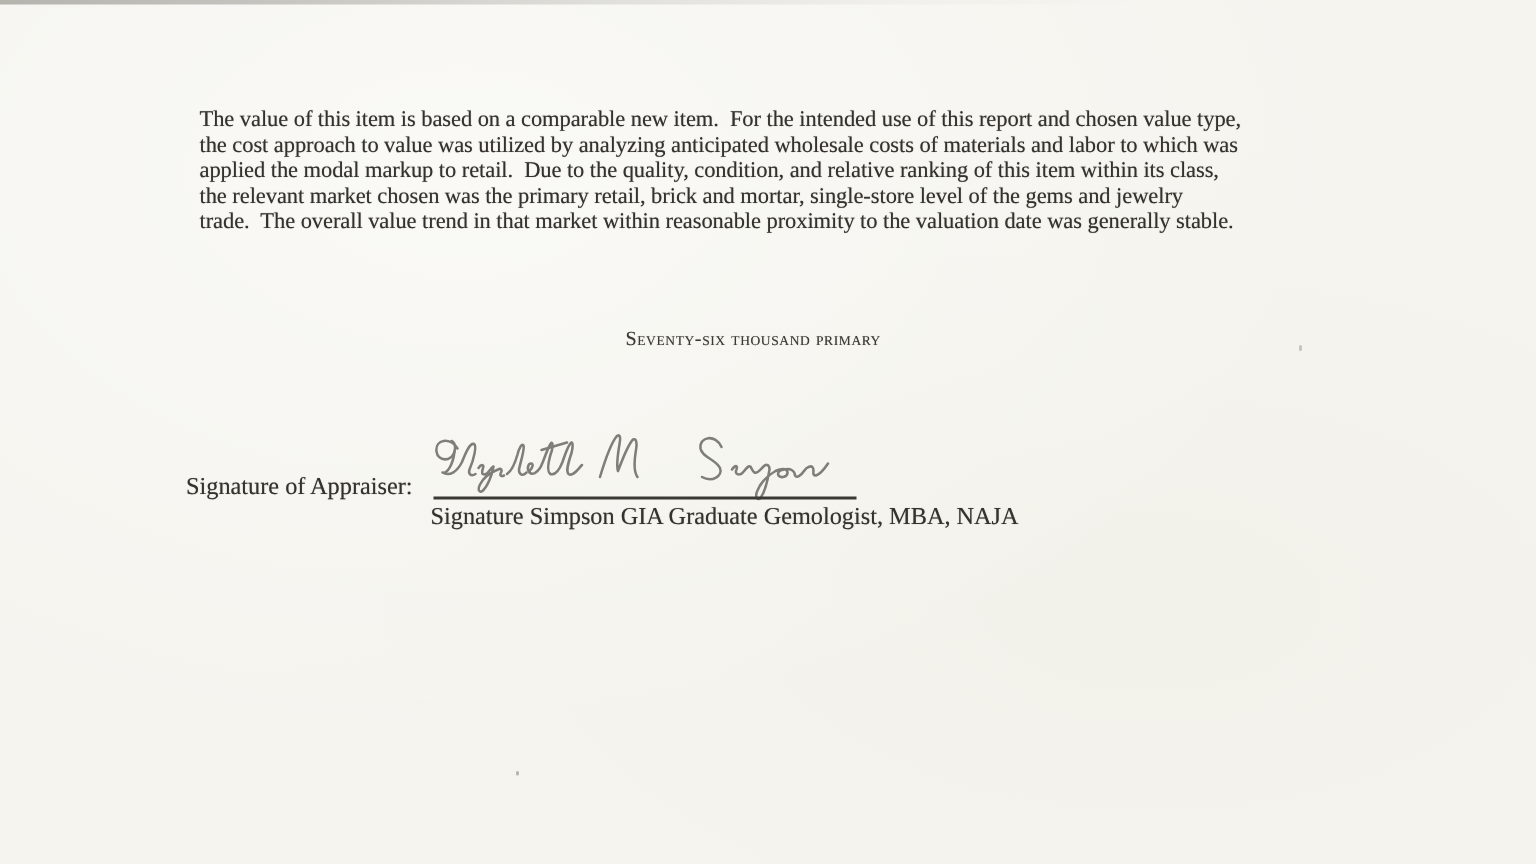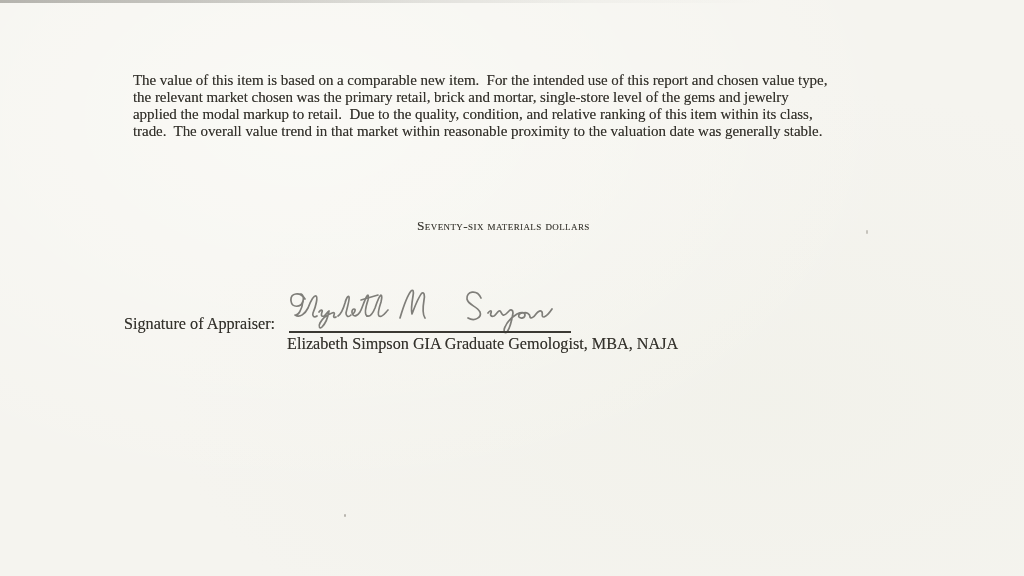--- a/index.html
+++ b/index.html
@@ -117,27 +117,28 @@
 </style>
 </head>
 <body>
 
 <div class="page">
 
   <div class="scan-edge-top"></div>
 
   <div class="paragraph">
     <div class="pline">The value of this item is based on a comparable new item.  For the intended use of this report and chosen value type,</div>
+    <div class="pline">the cost approach to value was utilized by analyzing anticipated wholesale costs of materials and labor to which was</div>
+    <div class="pline">applied the modal markup to retail.  Due to the quality, condition, and relative ranking of this item within its class,</div>
     <div class="pline">the relevant market chosen was the primary retail, brick and mortar, single-store level of the gems and jewelry</div>
-    <div class="pline">applied the modal markup to retail.  Due to the quality, condition, and relative ranking of this item within its class,</div>
     <div class="pline">trade.  The overall value trend in that market within reasonable proximity to the valuation date was generally stable.</div>
   </div>
 
 
-  <div class="amount-words">Seventy-six materials dollars</div>
+  <div class="amount-words">Seventy-six thousand primary</div>
 
   <div class="sig-label">Signature of Appraiser:</div>
 
   <div class="sig-script" role="img" aria-label="Elizabeth M Simpson">
     <svg width="270" height="52" viewBox="0 0 270 52" fill="none" stroke="#6f6e69" stroke-width="1.7" stroke-linecap="round" stroke-linejoin="round" opacity="0.88">
 
       <path d="M20,13 C15,5 5,7 6,15 C7,22 16,22 18,15 C19,11 18,9 16,8"></path>
       <path d="M18,15 C17,24 13,30 10,29 C15,32 20,28 23,22 C25,17 28,9 31,10 C33,11 31,20 28,27 C27,30 29,32 32,30"></path>
       <path d="M34,26 C36,23 38,24 37,26 C36,29 36,31 39,30 C41,29 42,26 44,25 C43,31 40,38 37,41 C35,43 33,41 35,37 C37,33 42,29 47,27 C49,26 50,27 49,29 C48,31 49,32 51,31"></path>
       <path d="M53,30 C56,28 58,24 60,17 C61,13 63,9 64,11 C65,13 62,22 61,27 C61,30 63,32 66,29"></path>
@@ -147,18 +148,18 @@
 
       <path d="M115,32 C118,22 122,10 126,5 C128,3 129,5 128,10 C127,16 126,25 127,28 C130,20 134,10 137,7 C139,6 140,9 139,14 C138,20 137,28 140,32"></path>
 
       <path d="M196,12 C192,3 181,5 182,13 C183,19 192,20 195,26 C197,31 190,36 183,32"></path>
       <path d="M203,27 C205,24 207,24 206,27 C205,29 206,31 209,30 C211,29 212,26 214,25 C216,24 216,28 218,29 C220,30 222,27 224,25 C226,23 228,24 228,27 C227,33 225,42 222,46 C220,48 218,45 220,41 C222,36 227,31 232,28 C236,26 240,26 240,29 C240,32 236,33 234,31 C233,29 235,27 238,27 C242,26 245,28 245,31 C246,33 249,31 251,28 C253,25 256,24 257,26 C258,28 256,31 259,31 C262,30 265,26 267,23"></path>
     </svg>
   </div>
 
   <div class="sig-line"></div>
 
-  <div class="sig-printed">Elizabeth Simpson GIA Graduate Gemologist, MBA, NAJA</div>
+  <div class="sig-printed">Signature Simpson GIA Graduate Gemologist, MBA, NAJA</div>
 
   <div class="speck1"></div>
   <div class="speck2"></div>
 
 </div>
 
 </body></html>

